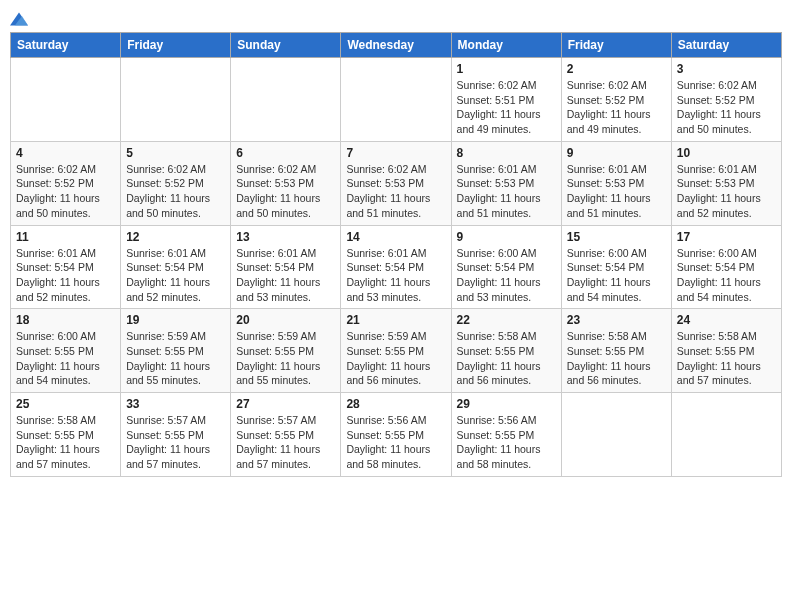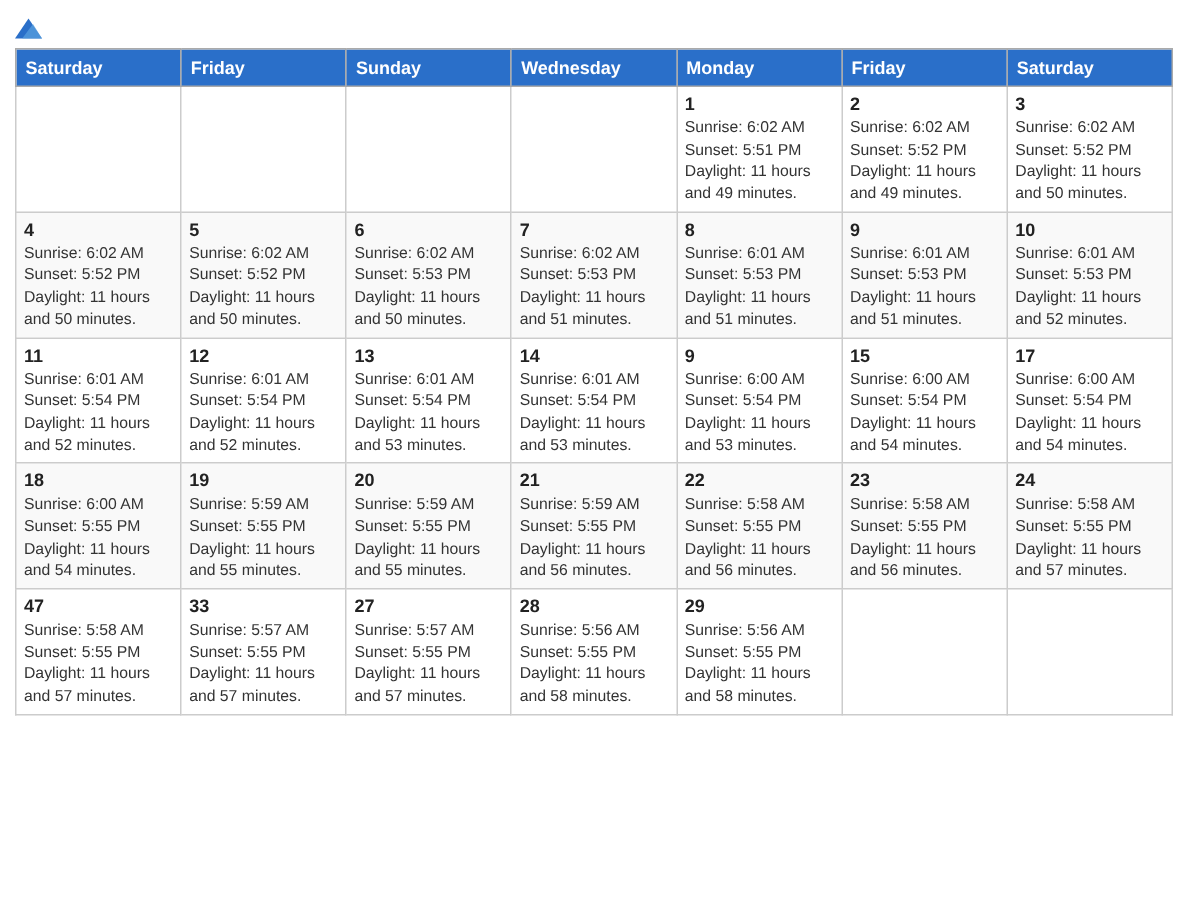--- a/index.html
+++ b/index.html
@@ -269,21 +269,21 @@
         </td>
         <td>
           <span class="day-num">24</span>
           <div class="day-info" style="white-space: pre-line;">Sunrise: 5:58 AM
 Sunset: 5:55 PM
 Daylight: 11 hours and 57 minutes.</div>
         </td>
       </tr>
       <tr>
         <td>
-          <span class="day-num">47</span>
+          <span class="day-num">25</span>
           <div class="day-info" style="white-space: pre-line;">Sunrise: 5:58 AM
 Sunset: 5:55 PM
 Daylight: 11 hours and 57 minutes.</div>
         </td>
         <td>
           <span class="day-num">33</span>
           <div class="day-info" style="white-space: pre-line;">Sunrise: 5:57 AM
 Sunset: 5:55 PM
 Daylight: 11 hours and 57 minutes.</div>
         </td>

